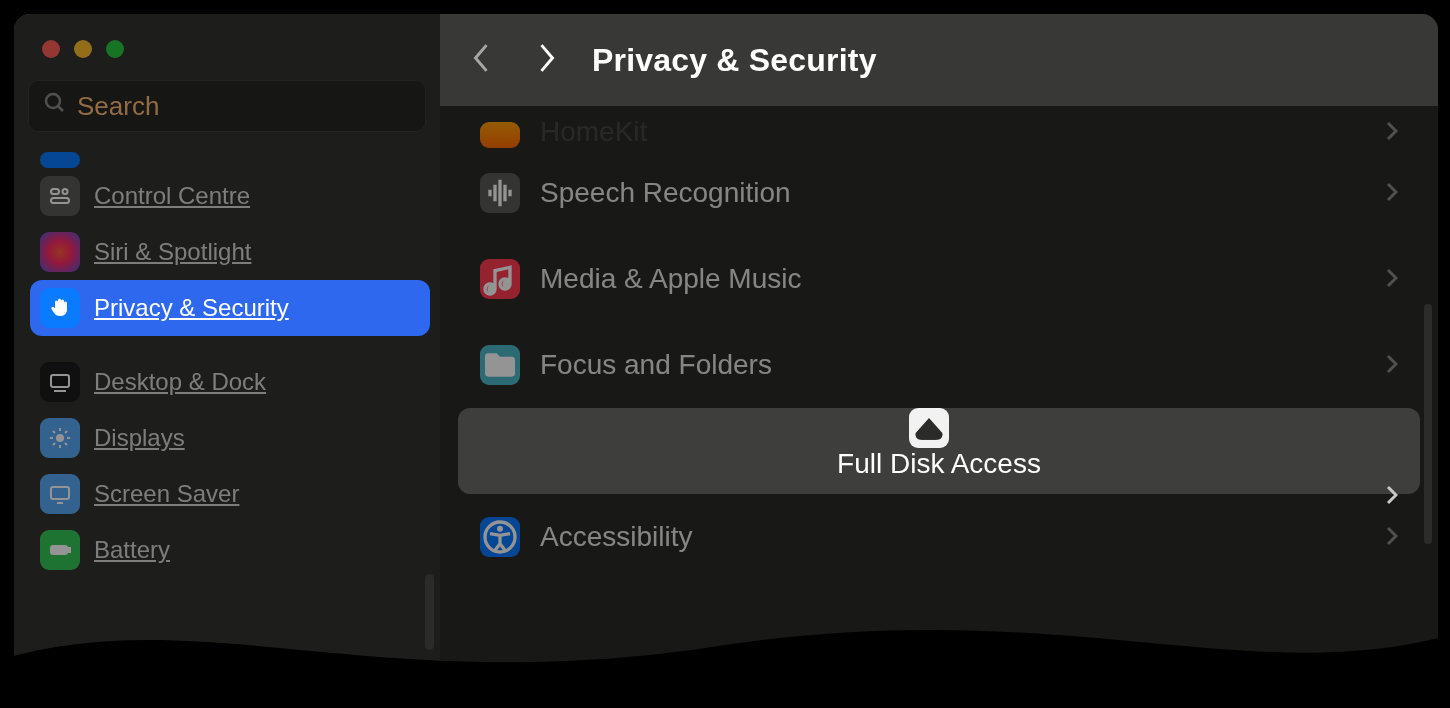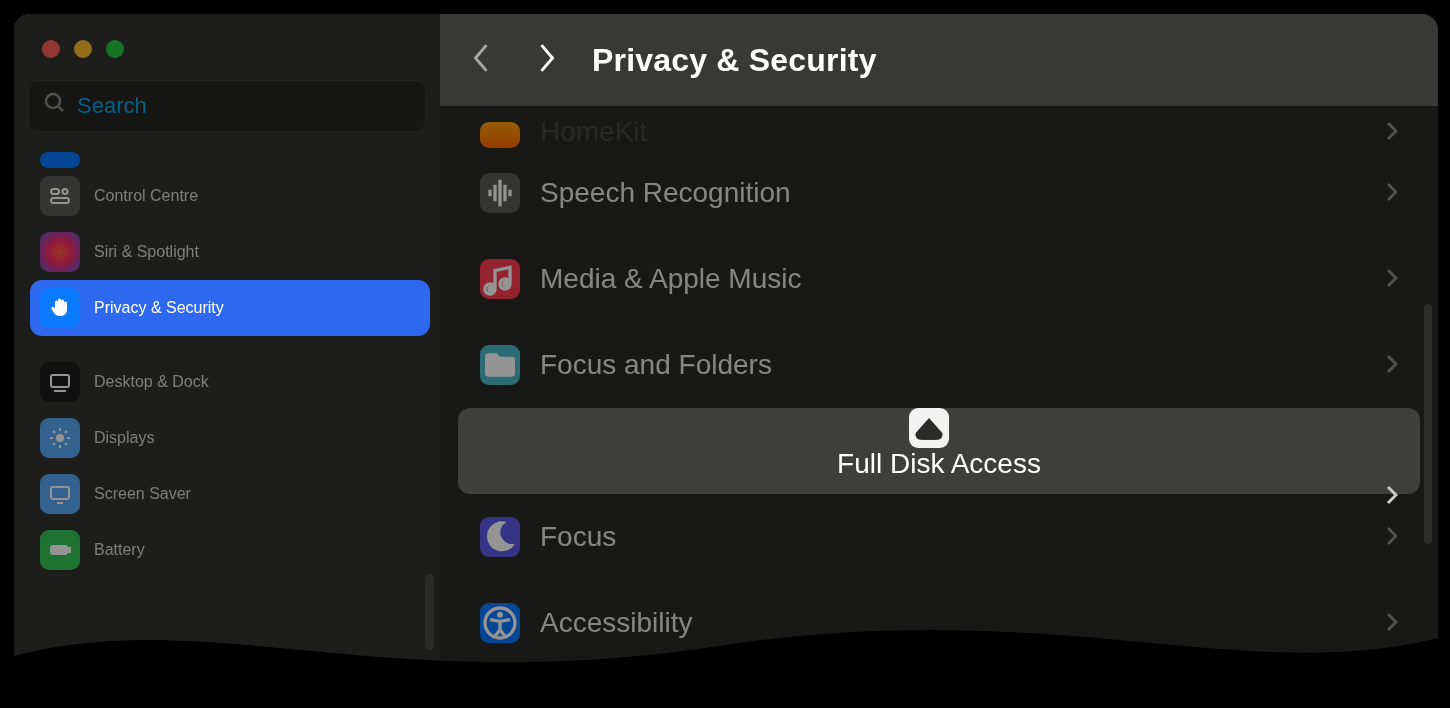--- a/index.html
+++ b/index.html
@@ -34,34 +34,35 @@
   .dot.green { background: #28c840; }
 
   .search-wrap { padding: 0 14px 6px 14px; }
   .search {
     width: 100%; height: 52px;
     background: #262625;
     border: 1px solid #3d3d3c;
     border-radius: 10px;
     display: flex; align-items: center;
     padding: 0 14px;
-    color: #0ea5e9;
-    font-size: 22px;
+    color: #fdba74;
+    font-size: 26px;
   }
   .search svg { width: 24px; height: 24px; margin-right: 10px; fill: none; stroke: #8a8a89; stroke-width: 2.5; }
 
   .side-list { padding: 8px 10px 0 16px; }
   .side-item {
     display: flex; align-items: center;
     height: 56px;
     padding: 0 10px;
     border-radius: 12px;
-    font-size: 16px;
+    font-size: 24px;
     color: #d8d8d6;
     cursor: pointer;
+    text-decoration: underline;
   }
   .side-item.selected {
     background: #2e68ef;
     color: #fff;
   }
   .side-icon {
     width: 40px; height: 40px;
     border-radius: 9px;
     margin-right: 14px;
     display: flex; align-items: center; justify-content: center;
@@ -363,31 +364,20 @@
               <path d="M4 15 L12 6 L20 15 a3 3 0 0 1 -3 4 H7 a3 3 0 0 1 -3 -4 Z"></path>
               <rect x="6" y="15" width="12" height="4" rx="2" fill="#2b2b2a"></rect>
             </svg>
         </div>
         <span>Full Disk Access</span>
         <span class="chevron"><svg viewBox="0 0 12 20">
               <polyline points="2,2 10,10 2,18"></polyline>
             </svg></span>
       </div>
 
-      <div class="row">
-        <div class="row-icon" style="background:#5e5ce6;">
-          <svg viewBox="0 0 24 24" fill="#fff">
-              <path d="M16 3 a9 9 0 1 0 5 13 a7 7 0 0 1 -5 -13 Z"></path>
-            </svg>
-        </div>
-        <span>Focus</span>
-        <span class="chevron"><svg viewBox="0 0 12 20">
-              <polyline points="2,2 10,10 2,18"></polyline>
-            </svg></span>
-      </div>
 
       <div class="row">
         <div class="row-icon bg-blue">
           <svg viewBox="0 0 24 24" fill="none" stroke="#fff" stroke-width="2">
               <circle cx="12" cy="12" r="9"></circle>
               <circle cx="12" cy="7" r="1.8" fill="#fff" stroke="none"></circle>
               <path d="M6 10 l6 1 l6-1 M12 11 v5 M12 16 l-3 4 M12 16 l3 4"></path>
             </svg>
         </div>
         <span>Accessibility</span>

